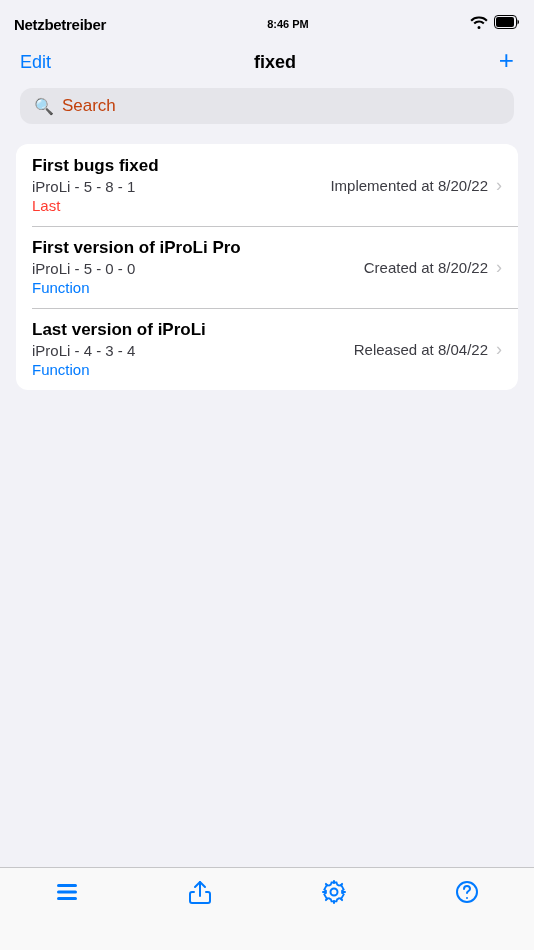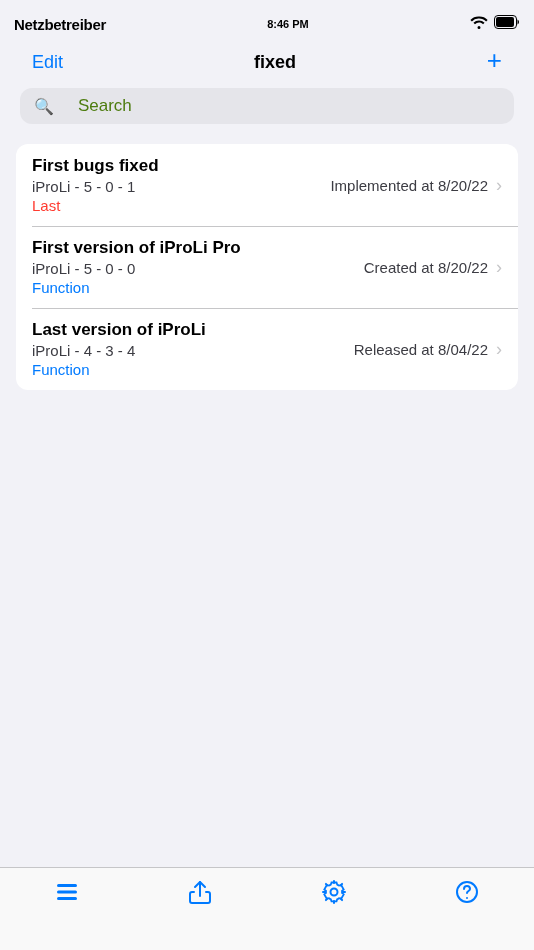--- a/index.html
+++ b/index.html
@@ -34,21 +34,21 @@
       display: flex;
       align-items: center;
       gap: 6px;
     }
 
     
     .nav-bar {
       display: flex;
       justify-content: space-between;
       align-items: center;
-      padding: 4px 32px 12px;
+      padding: 4px 20px 12px;
       height: 44px;
     }
     .nav-edit-btn {
       font-size: 18px;
       color: #007aff;
       background: none;
       border: none;
       cursor: pointer;
       font-family: inherit;
     }
@@ -79,22 +79,21 @@
       align-items: center;
       padding: 8px 14px;
       gap: 8px;
     }
     .search-icon-wrap {
       color: #8e8e93;
       font-size: 16px;
     }
     .search-input-text {
       font-size: 17px;
-      color: #4d7c0f;
-      margin-left: 16px;
+      color: #c2410c;
     }
 
     
     .list-container {
       margin: 8px 16px;
       background: #fff;
       border-radius: 12px;
       overflow: hidden;
     }
 
@@ -216,21 +215,21 @@
   <div class="search-bar">
     <span class="search-icon-wrap">🔍</span>
     <span class="search-input-text">Search</span>
   </div>
 </div>
 
 <div class="list-container">
 <div class="list-item">
       <div class="list-item-content">
         <div class="item-title">First bugs fixed</div>
-        <div class="item-version">iProLi - 5 - 0 - 1</div>
+        <div class="item-version">iProLi - 5 - 8 - 1</div>
         <div class="item-tag error">Last</div>
       </div>
       <div class="item-right">
         <div class="item-date">Implemented at 8/20/22</div>
       </div>
       <span class="chevron">›</span>
     </div>
     <div class="list-item">
       <div class="list-item-content">
         <div class="item-title">First version of iProLi Pro</div>

